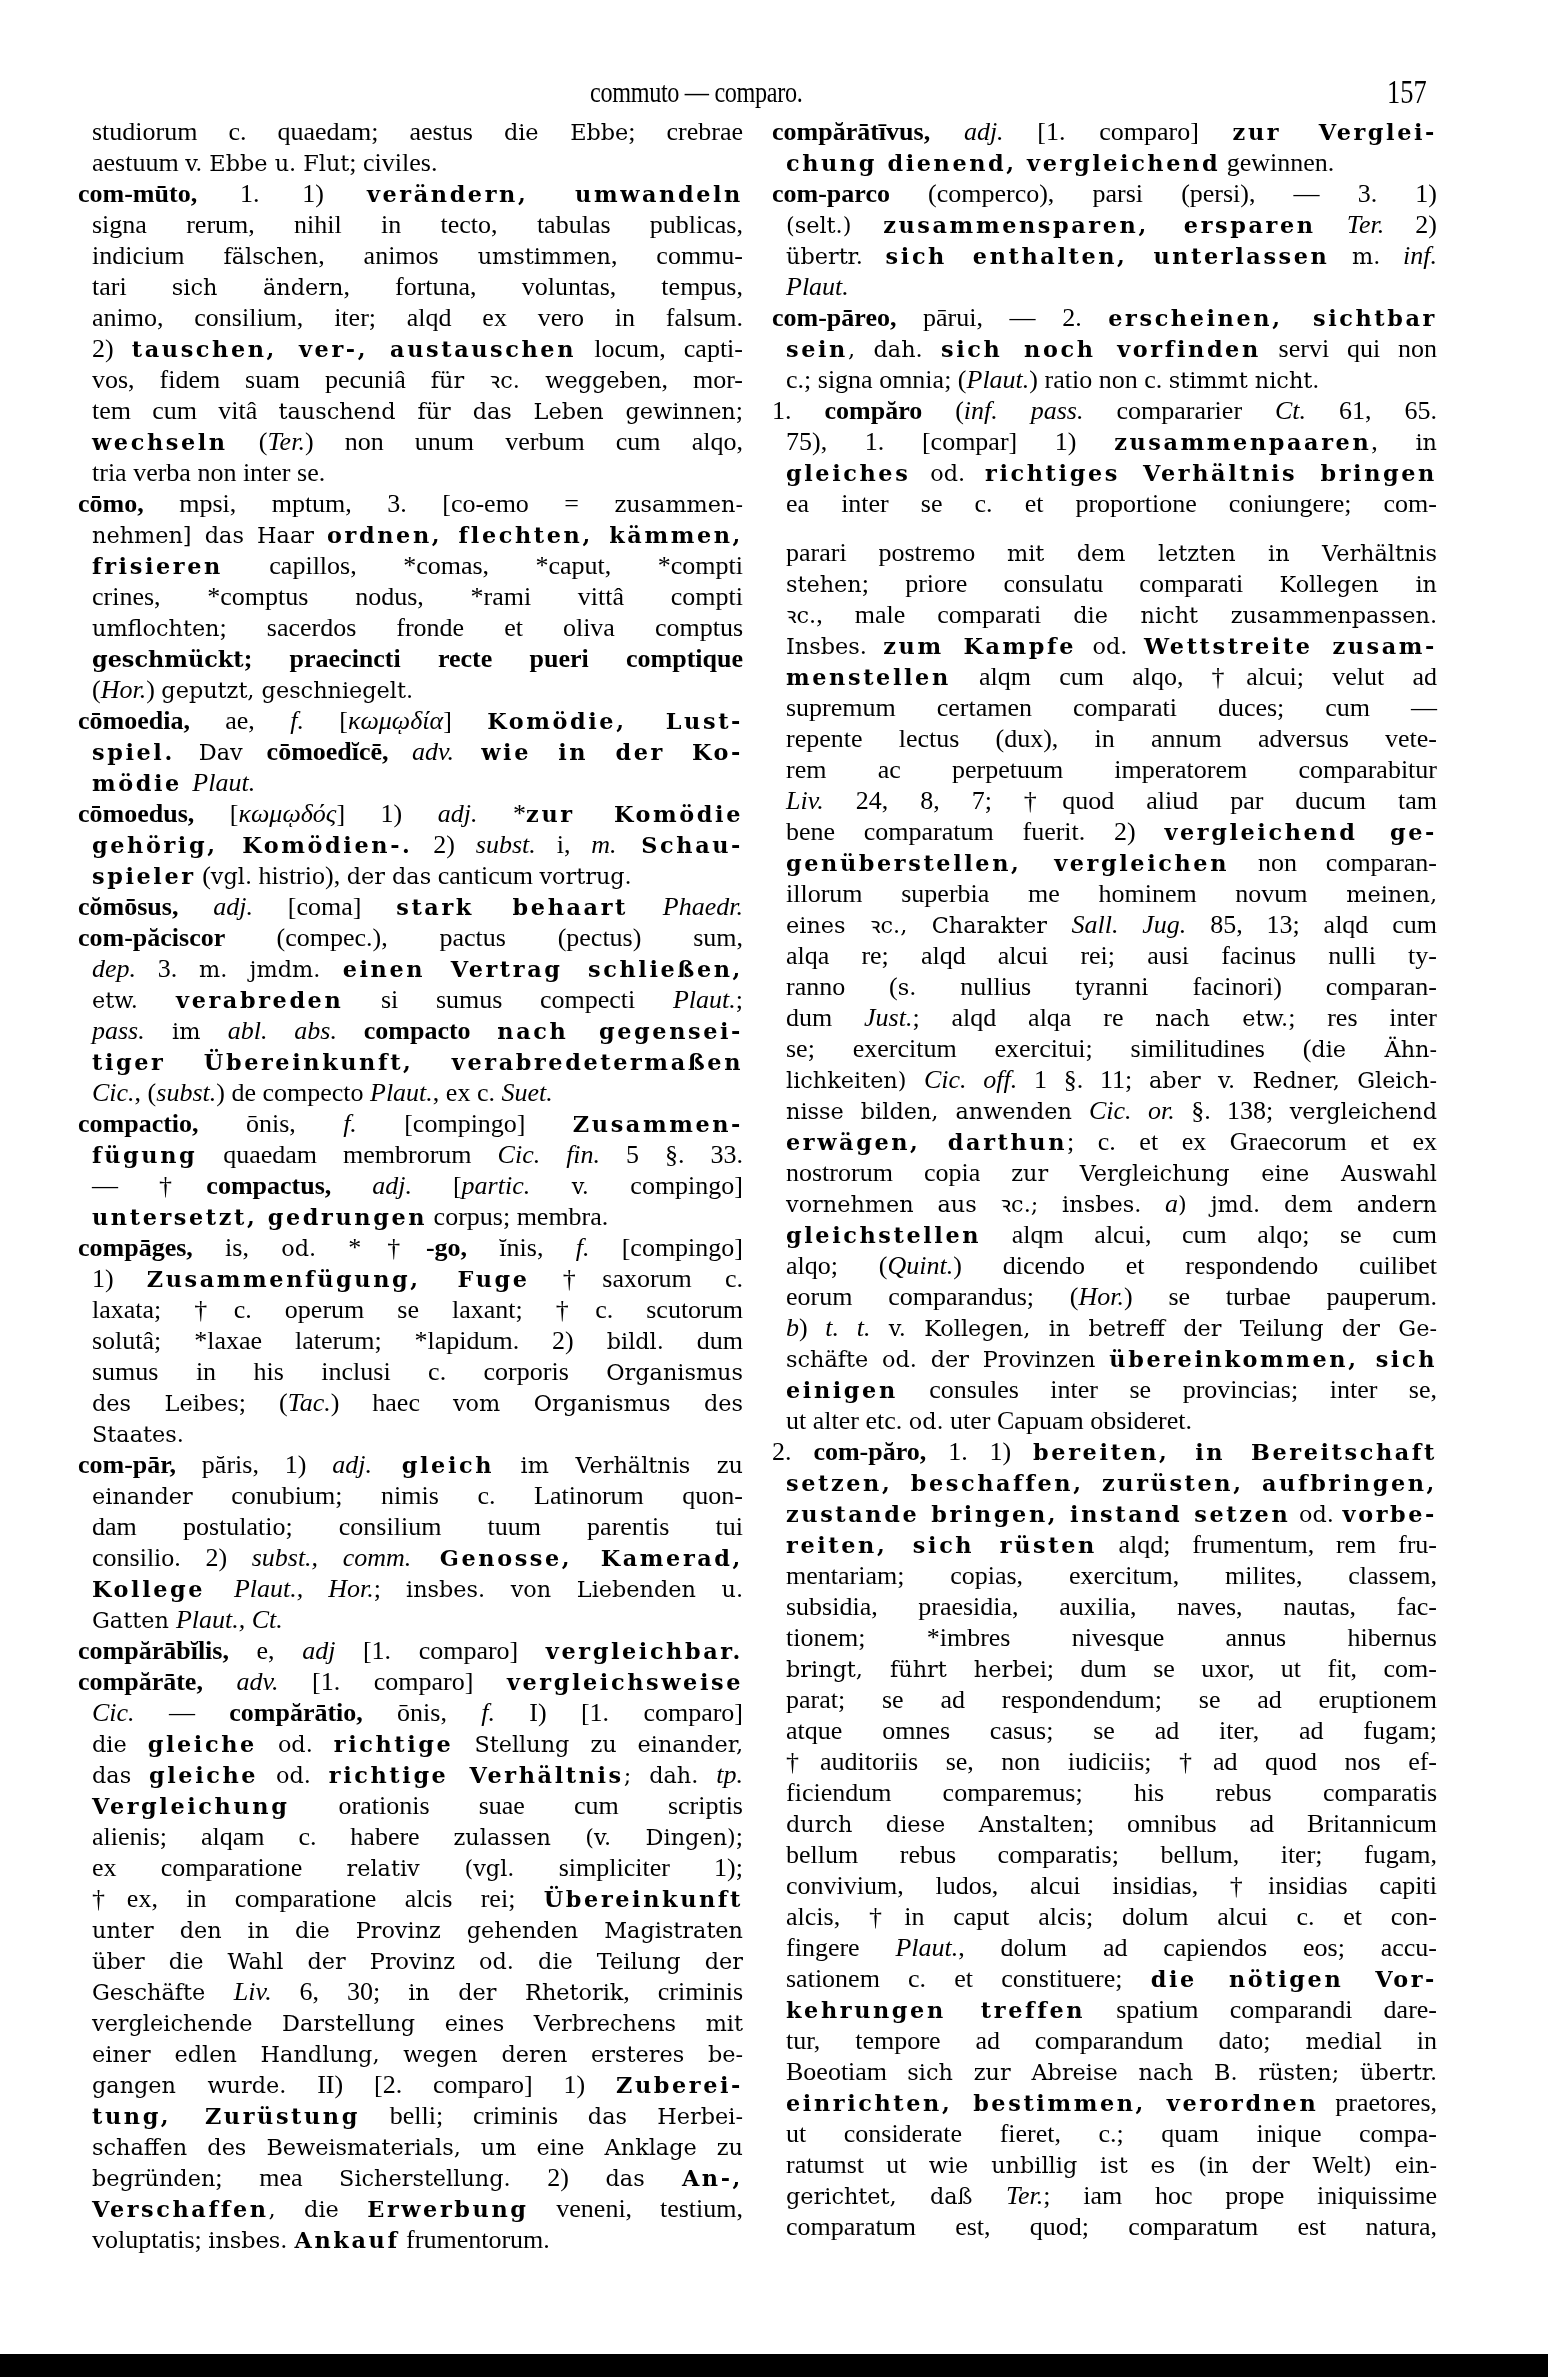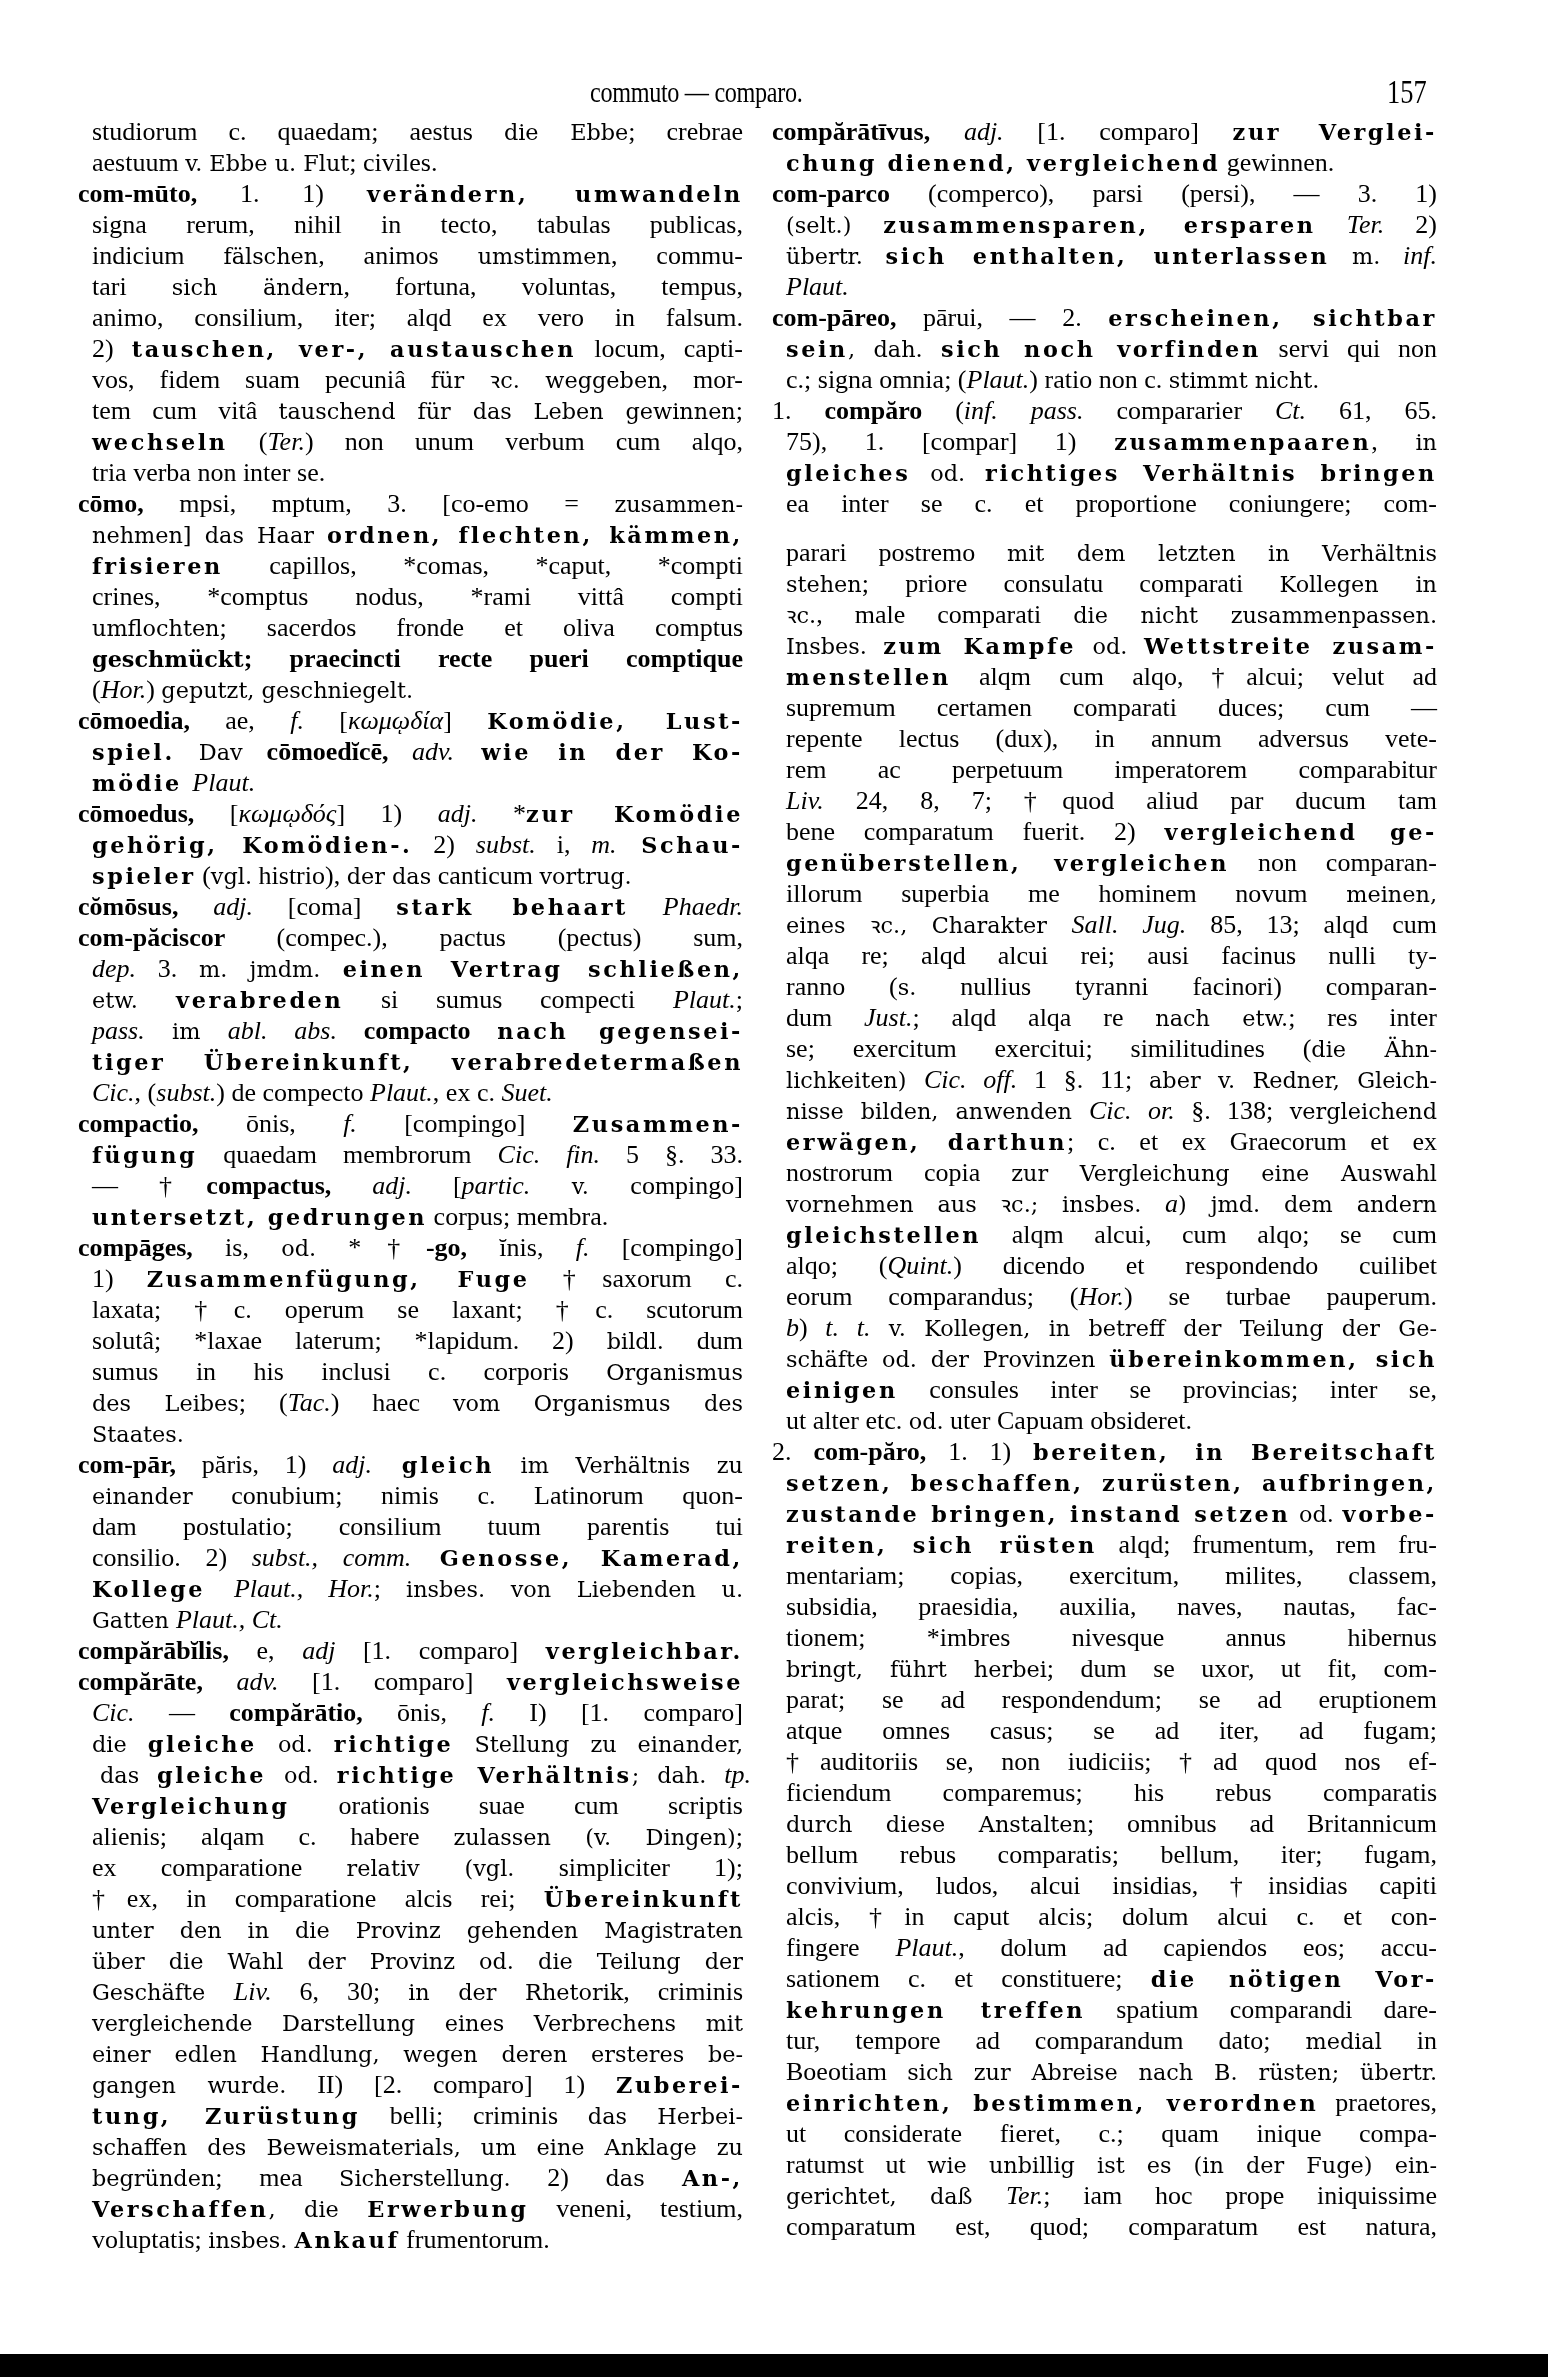--- a/index.html
+++ b/index.html
@@ -202,21 +202,21 @@
     <div class="line head">
       <span class="inner" style="display: block; width: 665px;"><span class="seg-b">compărāte, </span><span class="seg-i">adv.</span><span class="seg-r"> [1. comparo] </span><span class="seg-gs">vergleichsweise</span></span>
     </div>
     <div class="line">
       <span class="inner" style="display: block; width: 651px;"><span class="seg-i">Cic.</span><span class="seg-r"> — </span><span class="seg-b">compărātio, </span><span class="seg-r">ōnis, </span><span class="seg-i">f.</span><span class="seg-r"> I) [1. comparo]</span></span>
     </div>
     <div class="line">
       <span class="inner" style="display: block; width: 651px;"><span class="seg-g">die </span><span class="seg-gs">gleiche</span><span class="seg-g"> od. </span><span class="seg-gs">richtige</span><span class="seg-g"> Stellung zu einander,</span></span>
     </div>
     <div class="line">
-      <span class="inner" style="display: block; width: 651px; margin-left: 8px;"><span class="seg-g">das </span><span class="seg-gs">gleiche</span><span class="seg-g"> od. </span><span class="seg-gs">richtige Verhältnis</span><span class="seg-g">; dah. </span><span class="seg-i">tp.</span></span>
+      <span class="inner" style="display: block; width: 651px;"><span class="seg-g">das </span><span class="seg-gs">gleiche</span><span class="seg-g"> od. </span><span class="seg-gs">richtige Verhältnis</span><span class="seg-g">; dah. </span><span class="seg-i">tp.</span></span>
     </div>
     <div class="line">
       <span class="inner" style="display: block; width: 651px;"><span class="seg-gs">Vergleichung</span><span class="seg-r"> orationis suae cum scriptis</span></span>
     </div>
     <div class="line">
       <span class="inner" style="display: block; width: 651px;"><span class="seg-r">alienis; alqam c. habere </span><span class="seg-g">zulassen (v. Dingen)</span><span class="seg-r">;</span></span>
     </div>
     <div class="line">
       <span class="inner" style="display: block; width: 651px;"><span class="seg-r">ex comparatione </span><span class="seg-g">relativ (vgl.</span><span class="seg-r"> simpliciter 1);</span></span>
     </div>
@@ -447,21 +447,21 @@
     <div class="line">
       <span class="inner" style="display: block; width: 651px;"><span class="seg-r">Boeotiam </span><span class="seg-g">sich zur Abreise nach B. rüsten; übertr.</span></span>
     </div>
     <div class="line">
       <span class="inner" style="display: block; width: 651px;"><span class="seg-gs">einrichten, bestimmen, verordnen</span><span class="seg-r"> praetores,</span></span>
     </div>
     <div class="line">
       <span class="inner" style="display: block; width: 651px;"><span class="seg-r">ut considerate fieret, c.; quam inique compa-</span></span>
     </div>
     <div class="line">
-      <span class="inner" style="display: block; width: 651px;"><span class="seg-r">ratumst ut </span><span class="seg-g">wie unbillig ist es (in der Fuge) ein-</span></span>
+      <span class="inner" style="display: block; width: 651px;"><span class="seg-r">ratumst ut </span><span class="seg-g">wie unbillig ist es (in der Welt) ein-</span></span>
     </div>
     <div class="line">
       <span class="inner" style="display: block; width: 651px;"><span class="seg-g">gerichtet, daß </span><span class="seg-i">Ter.</span><span class="seg-r">; iam hoc prope iniquissime</span></span>
     </div>
     <div class="line">
       <span class="inner" style="display: block; width: 651px;"><span class="seg-r">comparatum est, quod; comparatum est natura,</span></span>
     </div>
   </div>
 
 <div class="bottom-band"></div>

